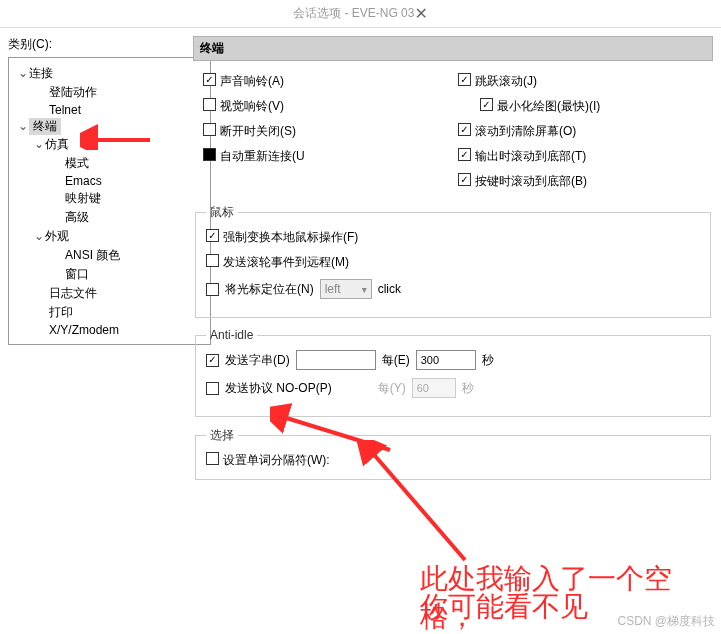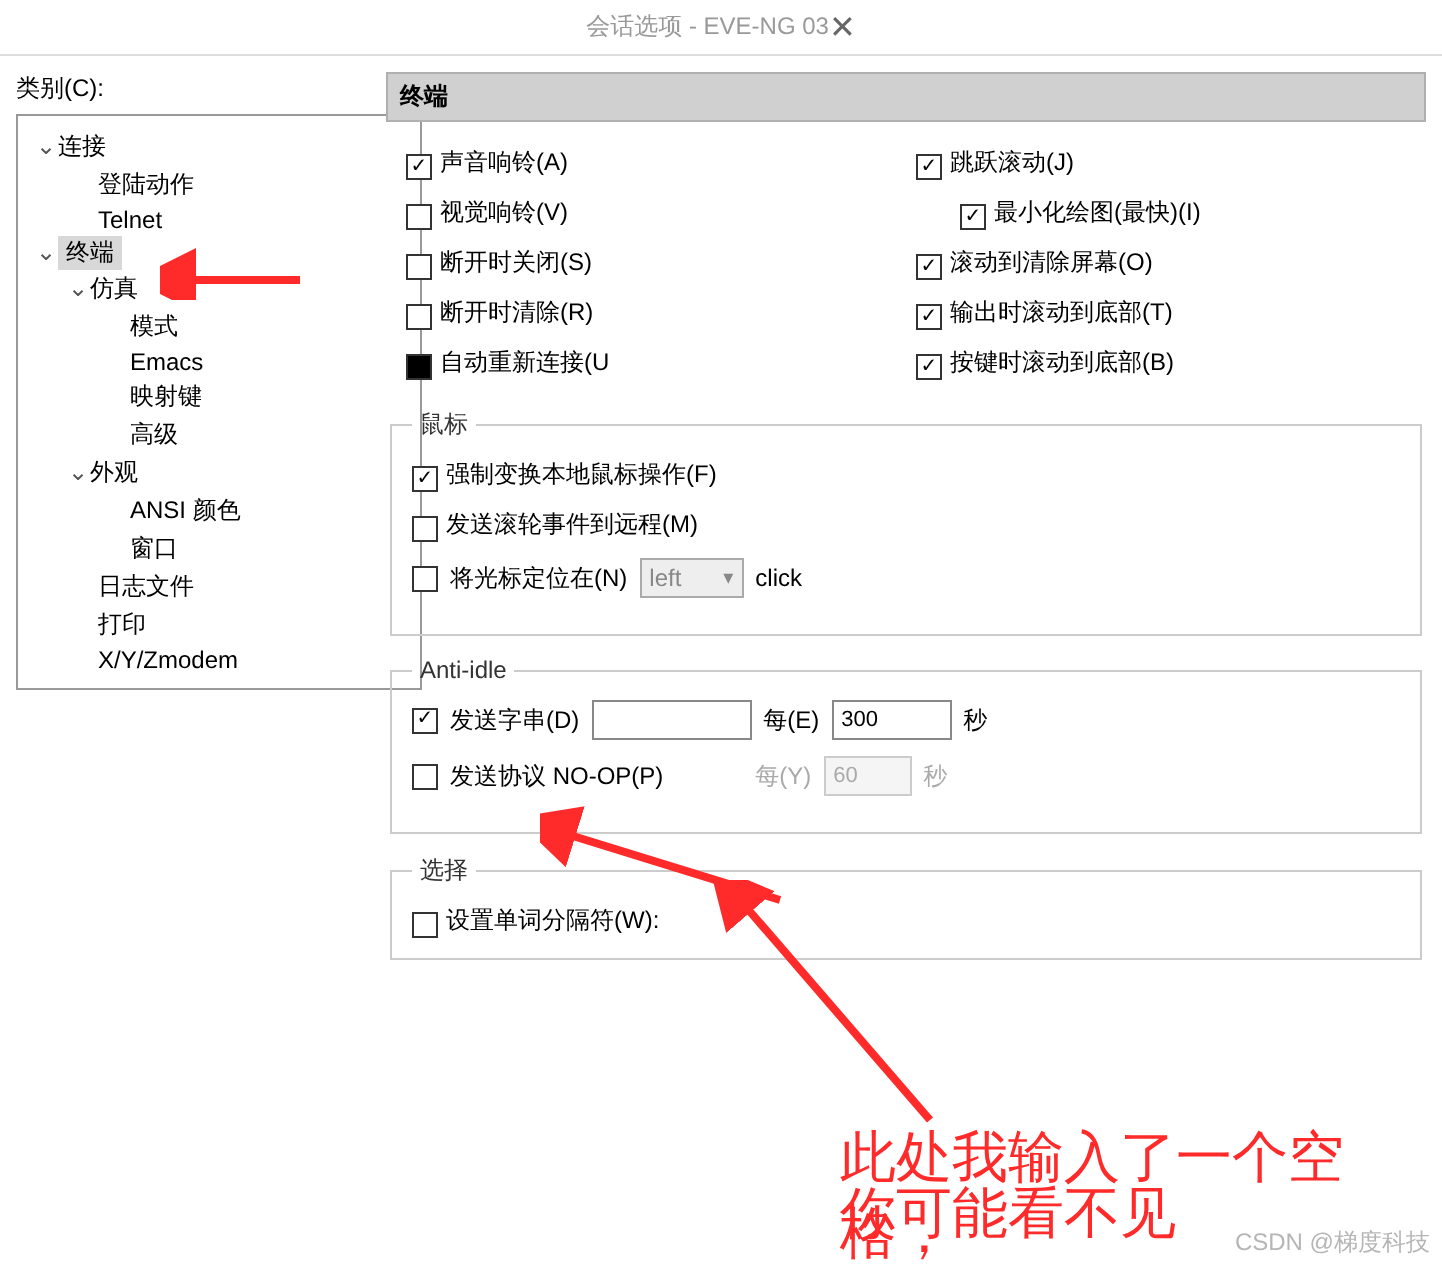--- a/index.html
+++ b/index.html
@@ -14,21 +14,21 @@
 .tree-item.sel { background: #d8d8d8; display: inline-block; padding: 0 4px; }
 .tree-toggle { display: inline-block; width: 12px; text-align: center; color: #555; }
 .indent-0 { padding-left: 4px; }
 .indent-1 { padding-left: 20px; }
 .indent-2 { padding-left: 36px; }
 .indent-3 { padding-left: 52px; }
 .right-panel { flex: 1; padding: 0 8px 0 0; overflow: hidden; }
 .section-header { background: #d0d0d0; border: 1px solid #b0b0b0; padding: 3px 6px; font-weight: bold; margin-bottom: 8px; }
 .checkgrid { display: flex; gap: 10px; padding: 4px 10px 8px 10px; }
 .col { flex: 1; display: flex; flex-direction: column; gap: 8px; }
-.cb-row { display: flex; align-items: flex-end; gap: 4px; }
+.cb-row { display: flex; align-items: flex-start; gap: 4px; }
 .cbox { width: 13px; height: 13px; border: 1px solid #333; display: inline-flex; align-items: center; justify-content: center; font-size: 10px; line-height: 1; background: #fff; }
 .cbox.checked::before { content: "✓"; color: #000; }
 .cbox.filled { background: #000; }
 .sub-indent { margin-left: 22px; }
 fieldset { border: 1px solid #ccc; margin: 6px 2px 10px 2px; padding: 8px 10px 10px 10px; }
 legend { padding: 0 4px; color: #333; }
 .form-row { display: flex; align-items: center; gap: 6px; margin-bottom: 8px; }
 input[type="text"] { border: 1px solid #888; height: 20px; padding: 0 4px; font-size: 11px; }
 .select-mock { border: 1px solid #aaa; background: #eee; height: 20px; width: 52px; display: inline-flex; align-items: center; padding: 0 4px; color: #888; justify-content: space-between; }
 .select-mock::after { content: "▾"; color: #888; font-size: 10px; }
@@ -82,24 +82,20 @@
           </div>
         <div class="cb-row">
             <span class="cbox"></span>
             <span>视觉响铃(V)</span>
           </div>
         <div class="cb-row">
             <span class="cbox"></span>
             <span>断开时关闭(S)</span>
           </div>
         <div class="cb-row">
-            <span class="cbox"></span>
-            <span>断开时清除(R)</span>
-          </div>
-        <div class="cb-row">
             <span class="cbox filled"></span>
             <span>自动重新连接(U</span>
           </div>
       </div>
       <div class="col">
         <div class="cb-row">
             <span class="cbox checked"></span>
             <span>跳跃滚动(J)</span>
           </div>
         <div class="cb-row sub-indent">

